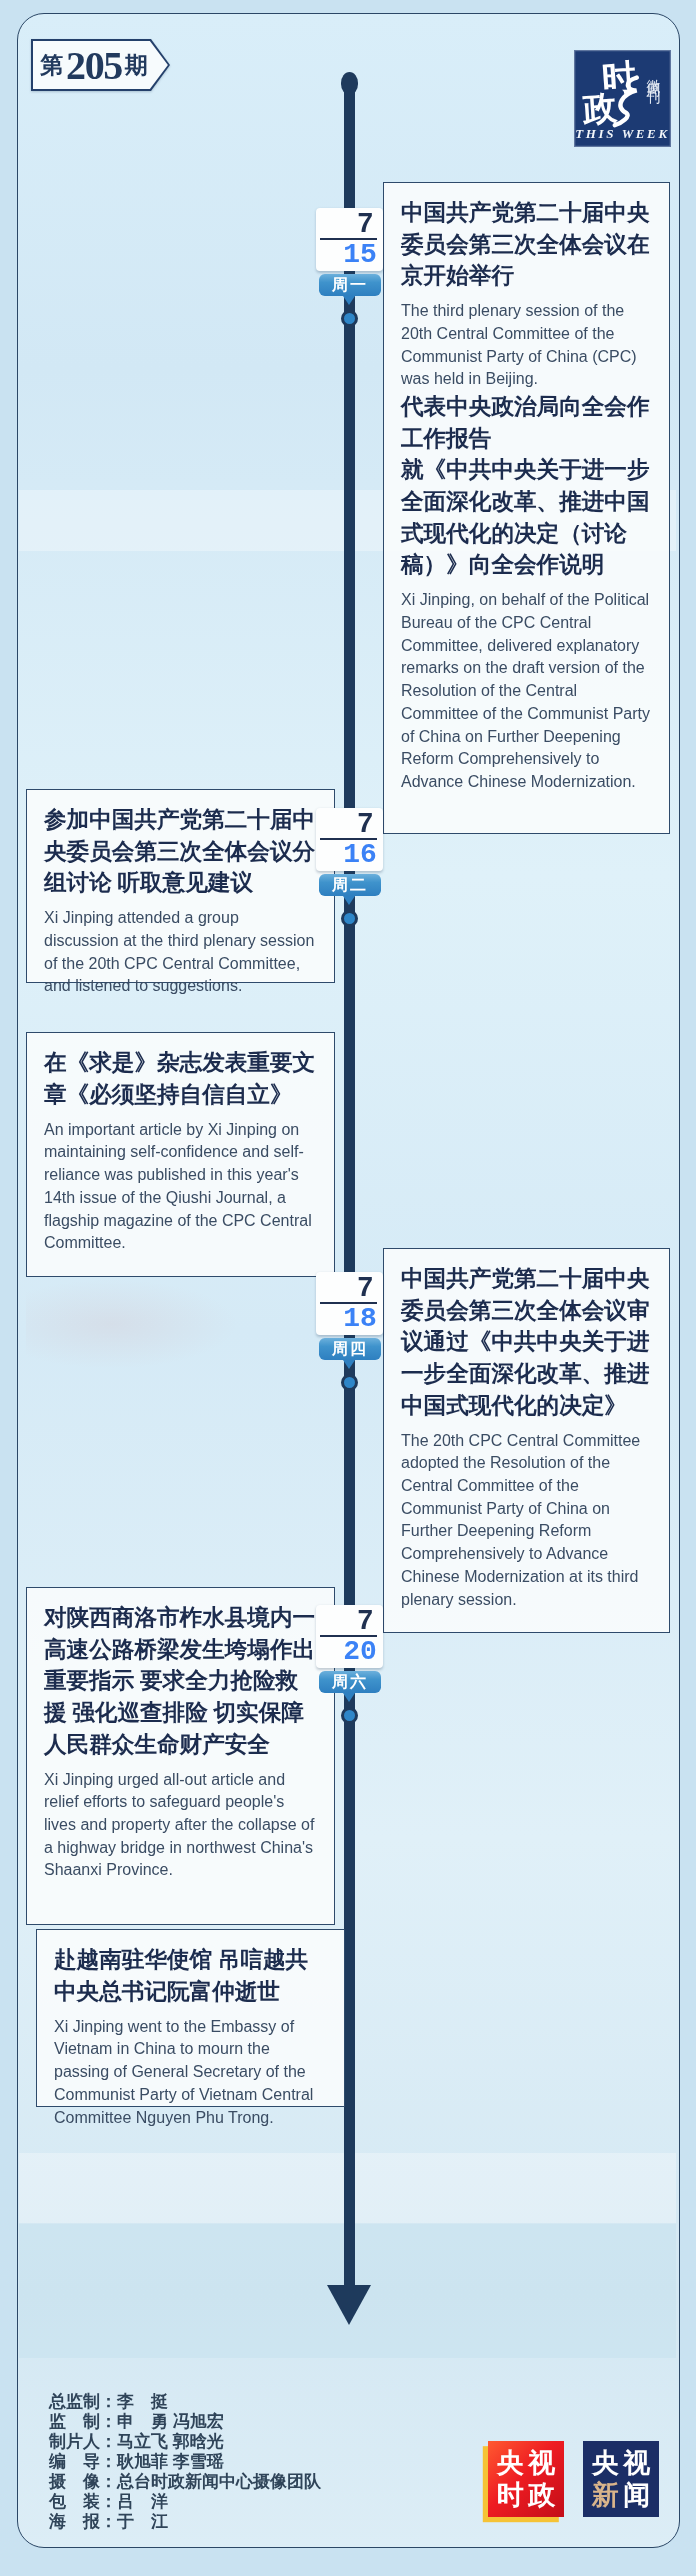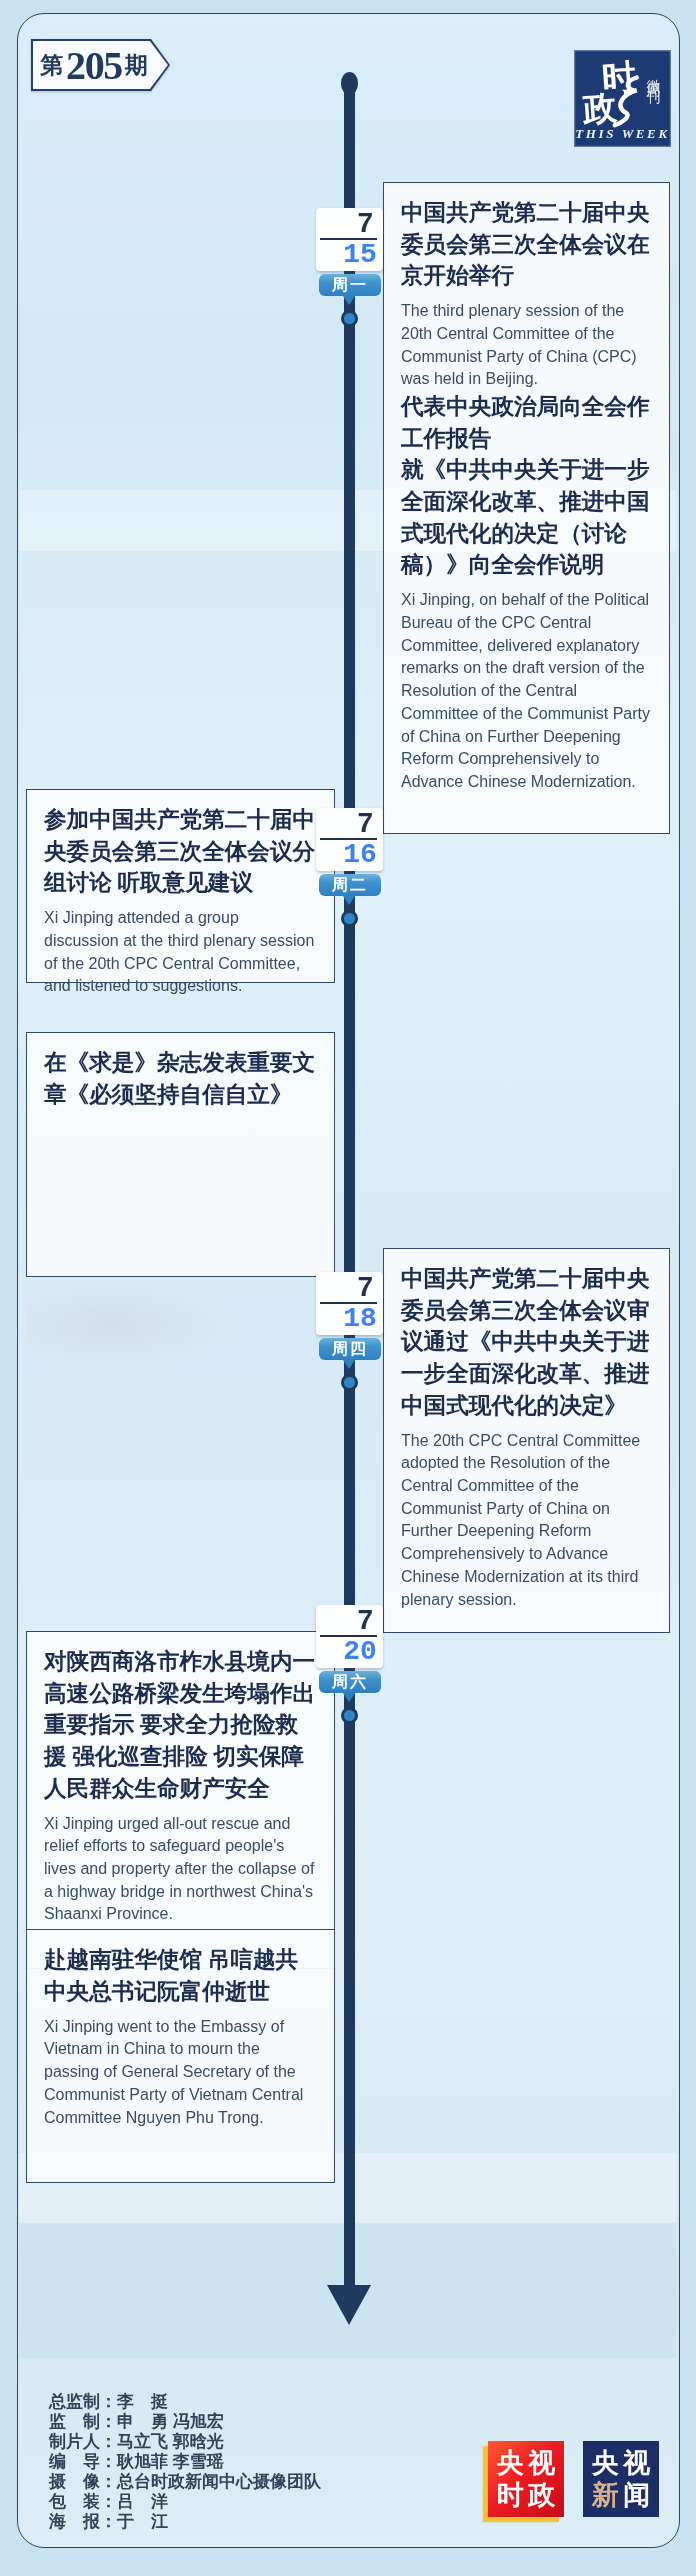--- a/index.html
+++ b/index.html
@@ -72,22 +72,22 @@
   
   .card { position:absolute; background:rgba(248,251,252,0.95); border:1.3px solid #2e4a6b;
     padding:14px 17px; z-index:3; }
   .card .cn { font-family:"Liberation Serif", serif; font-weight:700; color:#1c2c4e;
     font-size:22.6px; line-height:1.40; white-space:pre-line; }
   .card .en { margin-top:8.4px; color:#3a4c63; font-size:16px; line-height:1.42; }
   .card-1 { left:383px; top:182px;  width:287px; height:652px; }
   .card-2 { left:26px;  top:789px; width:309px; height:194px; }
   .card-3 { left:26px;  top:1032px; width:309px; height:245px; }
   .card-4 { left:383px; top:1248px; width:287px; height:385px; }
-  .card-5 { left:26px;  top:1587px; width:309px; height:338px;margin-top:44px; }
-  .card-6 { left:26px;  top:1929px; width:309px; height:254px; }
+  .card-5 { left:26px;  top:1587px; width:309px; height:338px; }
+  .card-6 { left:36px;  top:1929px; width:309px; height:178px; }
 
   
   .credits { position:absolute; left:49px; top:2392px; z-index:4; color:#2f4459;
     font-size:17px; line-height:20px; font-weight:700; }
   .credits div { white-space:pre; }
 
   
   .flogo { position:absolute; top:2441px; width:76px; height:76px; z-index:4;
     display:grid; grid-template-columns:1fr 1fr; align-content:center; justify-items:center;
     row-gap:1.3px; padding:3.9px 6.4px; }
@@ -184,30 +184,31 @@
     <div class="en">Xi Jinping, on behalf of the Political Bureau of the CPC Central Committee, delivered explanatory remarks on the draft version of the Resolution of the Central Committee of the Communist Party of China on Further Deepening Reform Comprehensively to Advance Chinese Modernization.</div>
   </div>
 
   <div class="card card-2">
     <div class="cn">参加中国共产党第二十届中央委员会第三次全体会议分组讨论 听取意见建议</div>
     <div class="en">Xi Jinping attended a group discussion at the third plenary session of the 20th CPC Central Committee, and listened to suggestions.</div>
   </div>
 
   <div class="card card-3">
     <div class="cn">在《求是》杂志发表重要文章《必须坚持自信自立》</div>
+    <div class="en">An important article by Xi Jinping on maintaining self-confidence and self-reliance was published in this year's 14th issue of the Qiushi Journal, a flagship magazine of the CPC Central Committee.</div>
   </div>
 
   <div class="card card-4">
     <div class="cn">中国共产党第二十届中央委员会第三次全体会议审议通过《中共中央关于进一步全面深化改革、推进中国式现代化的决定》</div>
     <div class="en">The 20th CPC Central Committee adopted the Resolution of the Central Committee of the Communist Party of China on Further Deepening Reform Comprehensively to Advance Chinese Modernization at its third plenary session.</div>
   </div>
 
   <div class="card card-5">
     <div class="cn">对陕西商洛市柞水县境内一高速公路桥梁发生垮塌作出重要指示 要求全力抢险救援 强化巡查排险 切实保障人民群众生命财产安全</div>
-    <div class="en">Xi Jinping urged all-out rescue and relief efforts to safeguard people's lives and property after the collapse of a highway bridge in northwest China's Shaanxi Province.</div>
+    <div class="en">Xi Jinping urged all-out article and relief efforts to safeguard people's lives and property after the collapse of a highway bridge in northwest China's Shaanxi Province.</div>
   </div>
 
   <div class="card card-6">
     <div class="cn">赴越南驻华使馆 吊唁越共中央总书记阮富仲逝世</div>
     <div class="en">Xi Jinping went to the Embassy of Vietnam in China to mourn the passing of General Secretary of the Communist Party of Vietnam Central Committee Nguyen Phu Trong.</div>
   </div>
 
   <div class="credits">
     <div>总监制：李　挺</div>
     <div>监　制：申　勇 冯旭宏</div>

